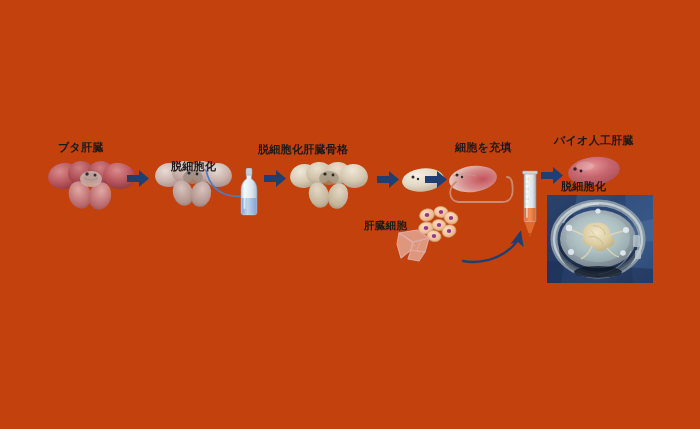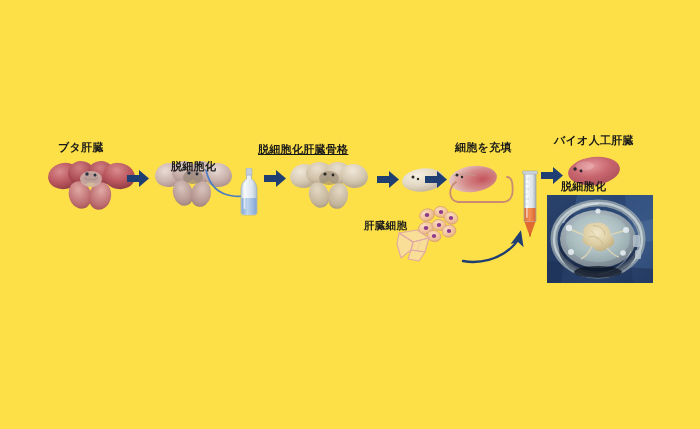--- a/index.html
+++ b/index.html
@@ -7,21 +7,21 @@
     padding: 0;
     background: #ffffff;
   }
   body {
     font-family: "DejaVu Sans", "Liberation Sans", sans-serif;
   }
   #stage {
     position: relative;
     width: 700px;
     height: 429px;
-    background: #fde047;
+    background: #c2410c;
     overflow: hidden;
   }
   .lbl {
     position: absolute;
     font-family: "DejaVu Sans", "Liberation Sans", sans-serif;
     font-weight: bold;
     color: #1a1a1a;
     white-space: nowrap;
     letter-spacing: 0.3px;
   }
@@ -203,21 +203,21 @@
       <ellipse cx="48" cy="15" rx="13" ry="11" fill="url(#scB)" transform="rotate(6 48 15)"></ellipse>
       <ellipse cx="64" cy="18" rx="14" ry="12" fill="url(#scA)" transform="rotate(12 64 18)"></ellipse>
       <ellipse cx="29" cy="37" rx="10" ry="13" fill="url(#scC)" transform="rotate(-18 29 37)"></ellipse>
       <ellipse cx="48" cy="38" rx="10" ry="13" fill="url(#scC)" transform="rotate(14 48 38)"></ellipse>
       <ellipse cx="39" cy="20" rx="10" ry="7" fill="#a0927c" opacity="0.7"></ellipse>
       <circle cx="35" cy="16" r="1.6" fill="#2b2a26"></circle>
       <circle cx="43" cy="17" r="1.4" fill="#2b2a26"></circle>
     </svg>
   </div>
 
-  <div class="lbl lbl-11" style="left:258px; top:142px;text-decoration:underline;">脱細胞化肝臓骨格</div>
+  <div class="lbl lbl-11" style="left:258px; top:142px;">脱細胞化肝臓骨格</div>
 
   <div class="arrow" style="left:377px; top:171px;">
     <svg width="22" height="17" viewBox="0 0 22 17">
       <path d="M0 5 H12 V0 L22 8.5 L12 17 V12 H0 Z" fill="#1f3f73"></path>
     </svg>
   </div>
 
   <div class="organ" style="left:401px; top:167px; width:44px; height:26px;">
     <svg width="44" height="26" viewBox="0 0 44 26">
       <defs>

